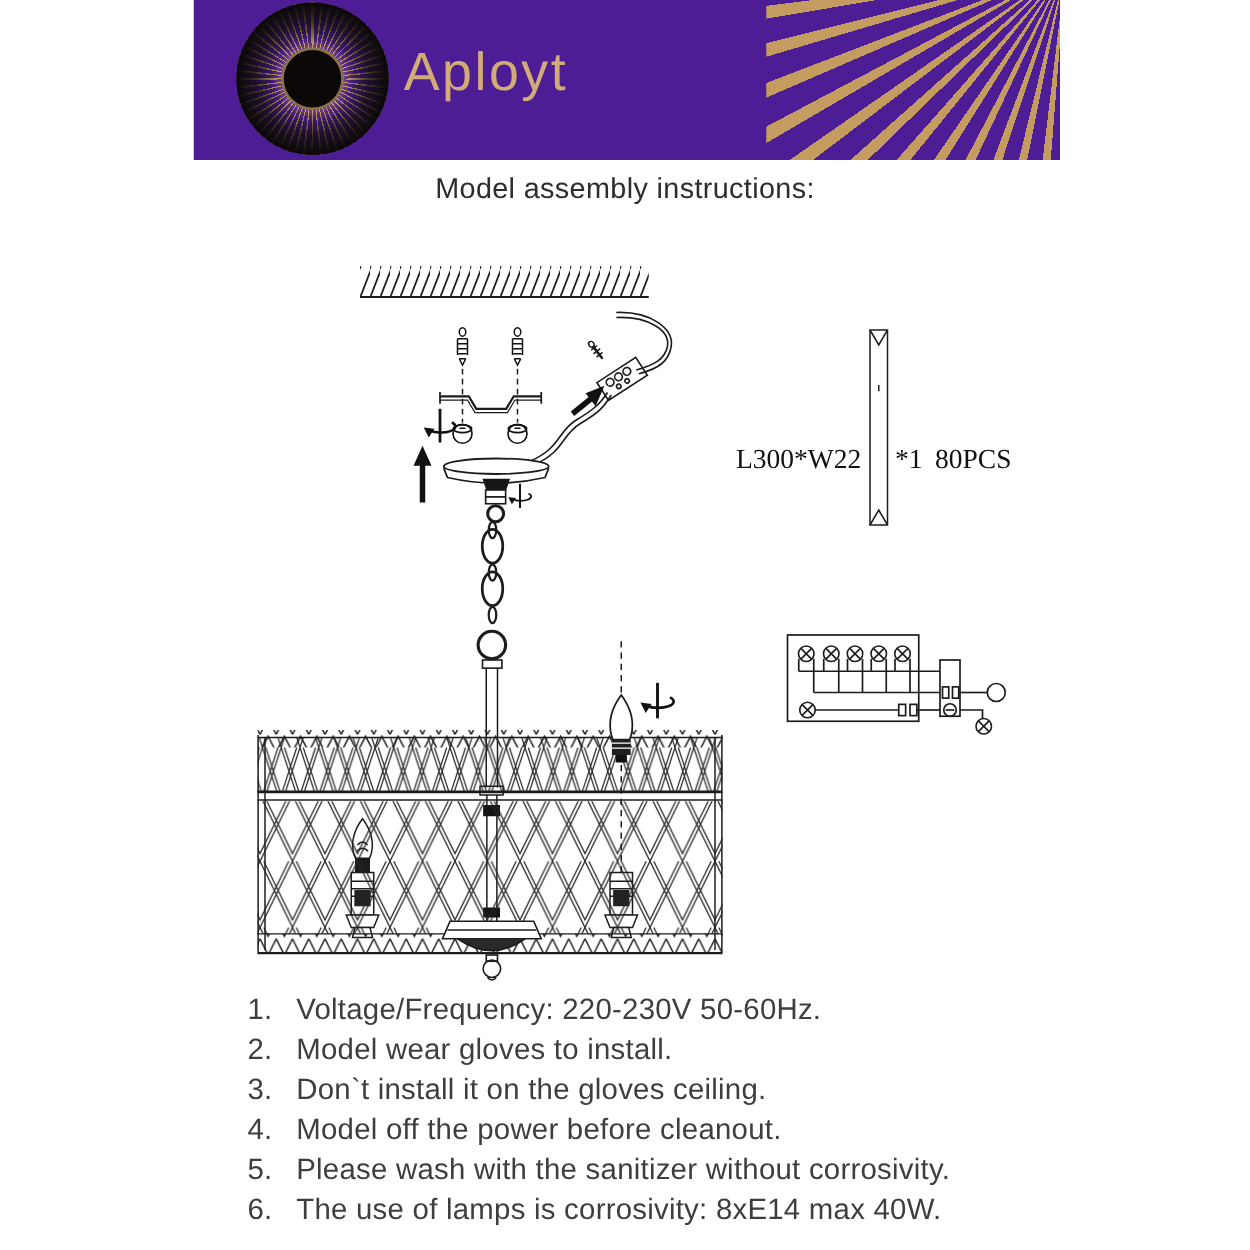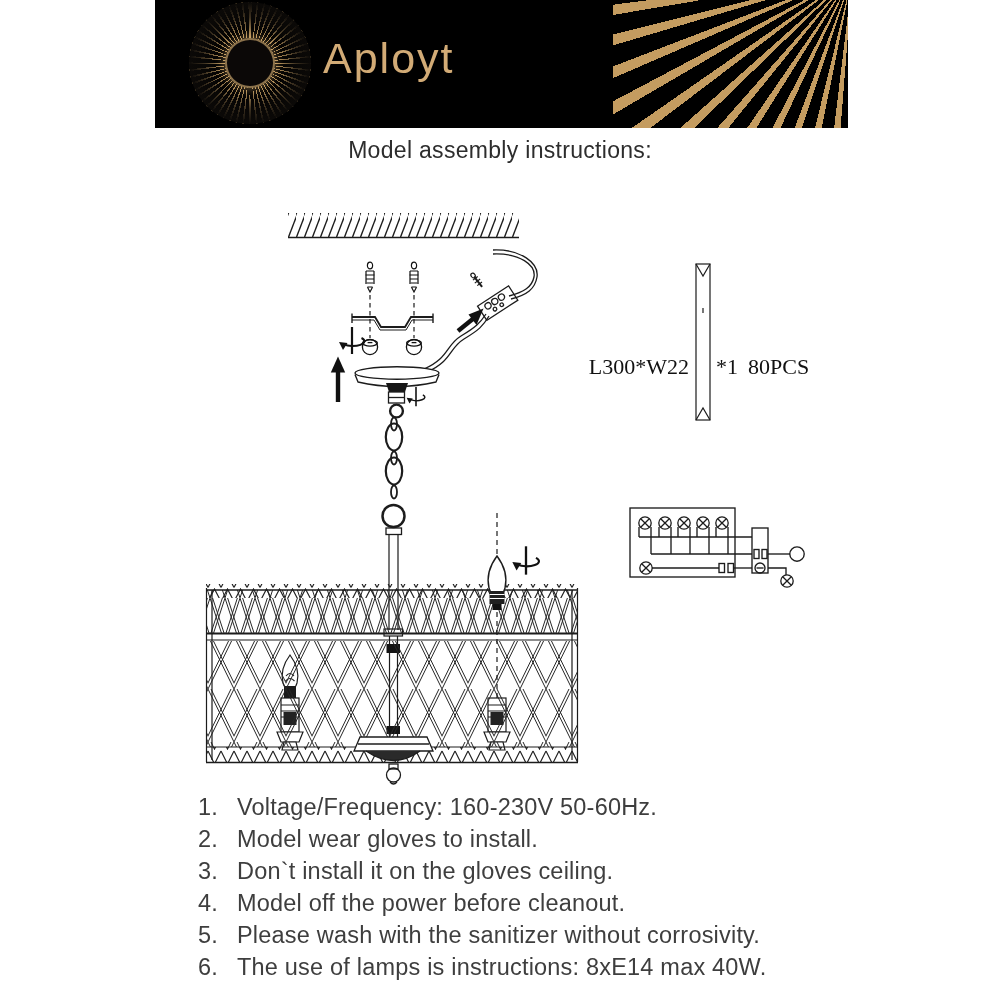--- a/index.html
+++ b/index.html
@@ -5,21 +5,21 @@
   html,body{margin:0;padding:0;}
   body{
     width:1000px;height:1000px;position:relative;background:#ffffff;
     font-family:"Liberation Sans", sans-serif;overflow:hidden;
   }
   .sheet{position:absolute;inset:0;background:#fff;}
 
   
   .header{
     position:absolute;left:155px;top:0;width:693px;height:128px;
-    background:#000000;overflow:hidden;text-decoration:underline;
+    background:#4c1d95;overflow:hidden;text-decoration:underline;
   }
   .starburst{
     position:absolute;left:34px;top:2px;width:122px;height:122px;border-radius:50%;
     background:repeating-conic-gradient(#c9a266 0deg 1.7deg, transparent 1.7deg 6.4deg);
   }
   .starburst::before{
     content:"";position:absolute;inset:0;border-radius:50%;
     background:radial-gradient(circle closest-side, rgba(11,9,7,0) 42%, rgba(11,9,7,.72) 74%, #0b0907 99%);
   }
   .starburst::after{
@@ -268,37 +268,37 @@
       <circle cx="760" cy="568" r="5"></circle>
       <path d="M756.5,568 h7"></path>
       <path d="M768,568 H786 V575"></path>
       <use href="#lampx" x="787" y="581"></use>
     </g>
   </svg>
 
   <ol class="instructions">
     <li>
       <span class="num">1.</span>
-      <span class="txt">Voltage/Frequency: 160-230V 50-60Hz.</span>
+      <span class="txt">Voltage/Frequency: 220-230V 50-60Hz.</span>
     </li>
     <li>
       <span class="num">2.</span>
       <span class="txt">Model wear gloves to install.</span>
     </li>
     <li>
       <span class="num">3.</span>
       <span class="txt">Don`t install it on the gloves ceiling.</span>
     </li>
     <li>
       <span class="num">4.</span>
       <span class="txt">Model off the power before cleanout.</span>
     </li>
     <li>
       <span class="num">5.</span>
       <span class="txt">Please wash with the sanitizer without corrosivity.</span>
     </li>
     <li>
       <span class="num">6.</span>
-      <span class="txt">The use of lamps is instructions: 8xE14 max 40W.</span>
+      <span class="txt">The use of lamps is corrosivity: 8xE14 max 40W.</span>
     </li>
   </ol>
 
 </div>
 
 </body></html>

